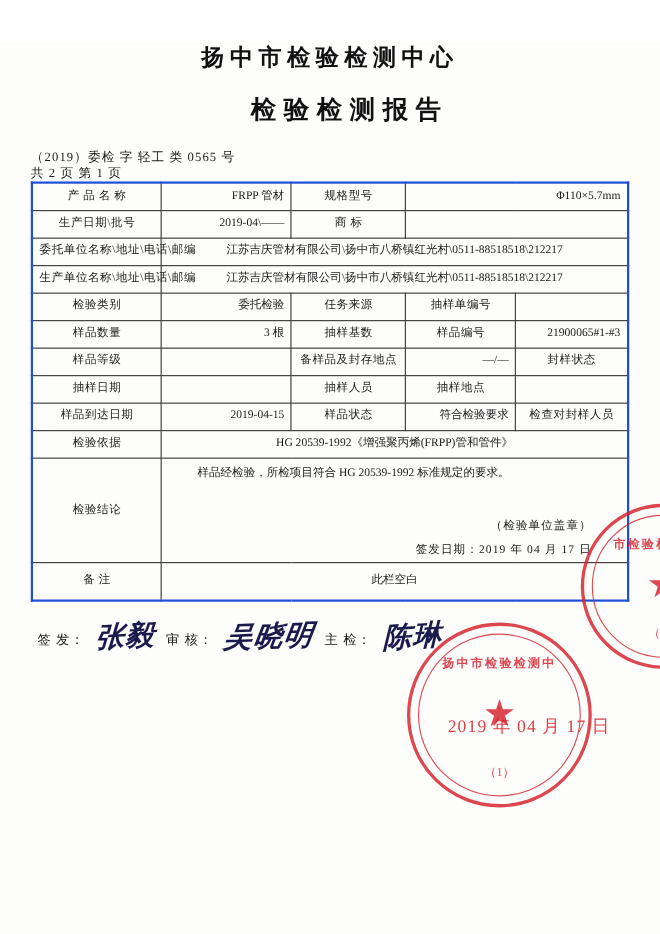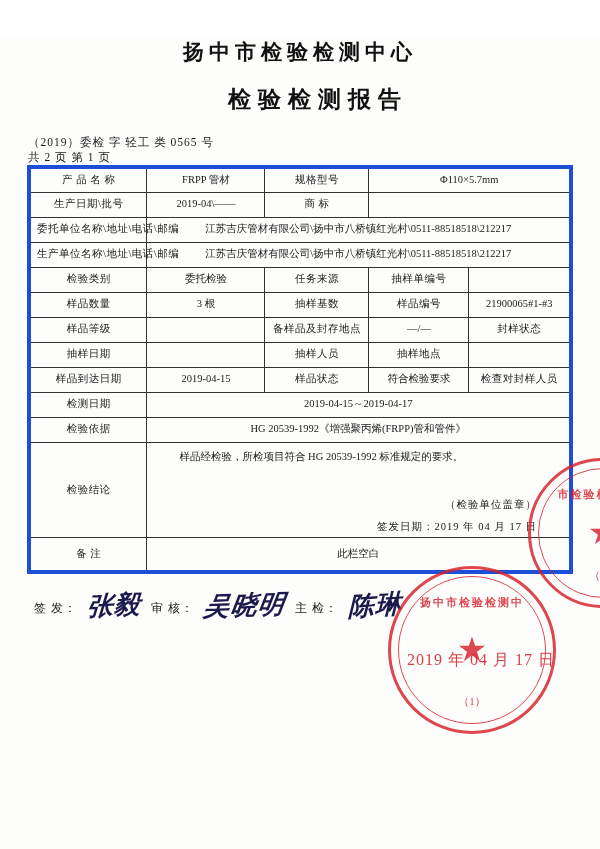--- a/index.html
+++ b/index.html
@@ -42,37 +42,37 @@
     margin: 20px 28px 0 28px;
     font-size: 11.5px;
     letter-spacing: 1px;
     flex-direction: column;
   }
   table.report {
     border-collapse: collapse;
     width: 542px;
     margin: 0 auto;
     table-layout: fixed;
-    border: 4px solid #1d4ed8;
+    border: 2px solid #1d4ed8;
   }
   table.report td {
     border: 1px solid #333;
     font-size: 10.5px;
     padding: 3px 6px;
     height: 25px;
     vertical-align: middle;
     line-height: 1.35;
   }
   td.lbl {
     text-align: center;
     letter-spacing: 0.5px;
     white-space: nowrap;
   }
   td.val {
-    text-align: center;
+    text-align: right;
   }
   td.val-left {
     text-align: center;
     padding-left: 10px;
   }
   td.tall {
     height: 60px;
   }
   td.xtall {
     height: 100px;
@@ -114,21 +114,21 @@
   .seal {
     position: absolute;
     border: 3px solid #d6202a;
     border-radius: 50%;
     color: #d6202a;
     opacity: 0.82;
     pointer-events: none;
   }
   .seal-main {
     width: 168px; height: 168px;
-    left: 388px; top: 528px;
+    left: 370px; top: 528px;
   }
   .seal-side {
     width: 150px; height: 150px;
     left: 528px; top: 420px;
   }
   .seal-star {
     position: absolute;
     left: 50%; top: 50%;
     transform: translate(-50%,-50%);
     font-size: 34px;
@@ -240,24 +240,20 @@
         <td class="val"></td>
       </tr>
       <tr>
         <td class="lbl">样品到达日期</td>
         <td class="val">2019-04-15</td>
         <td class="lbl">样品状态</td>
         <td class="val">符合检验要求</td>
         <td class="lbl">检查对封样人员</td>
       </tr>
       <tr>
-        <td class="lbl">检测日期</td>
-        <td class="val" colspan="4">2019-04-15～2019-04-17</td>
-      </tr>
-      <tr>
         <td class="lbl tall">检验依据</td>
         <td class="val-left tall" colspan="4">HG 20539-1992《增强聚丙烯(FRPP)管和管件》</td>
       </tr>
       <tr>
         <td class="lbl xtall">检验结论</td>
         <td class="xtall" colspan="4" style="vertical-align:top; position:relative;">
           <div class="concl-text">样品经检验，所检项目符合 HG 20539-1992 标准规定的要求。</div>
           <div class="sign-line">（检验单位盖章）</div>
           <div class="sign-line" style="padding-top:8px">签发日期：2019 年  04 月  17 日</div>
         </td>

